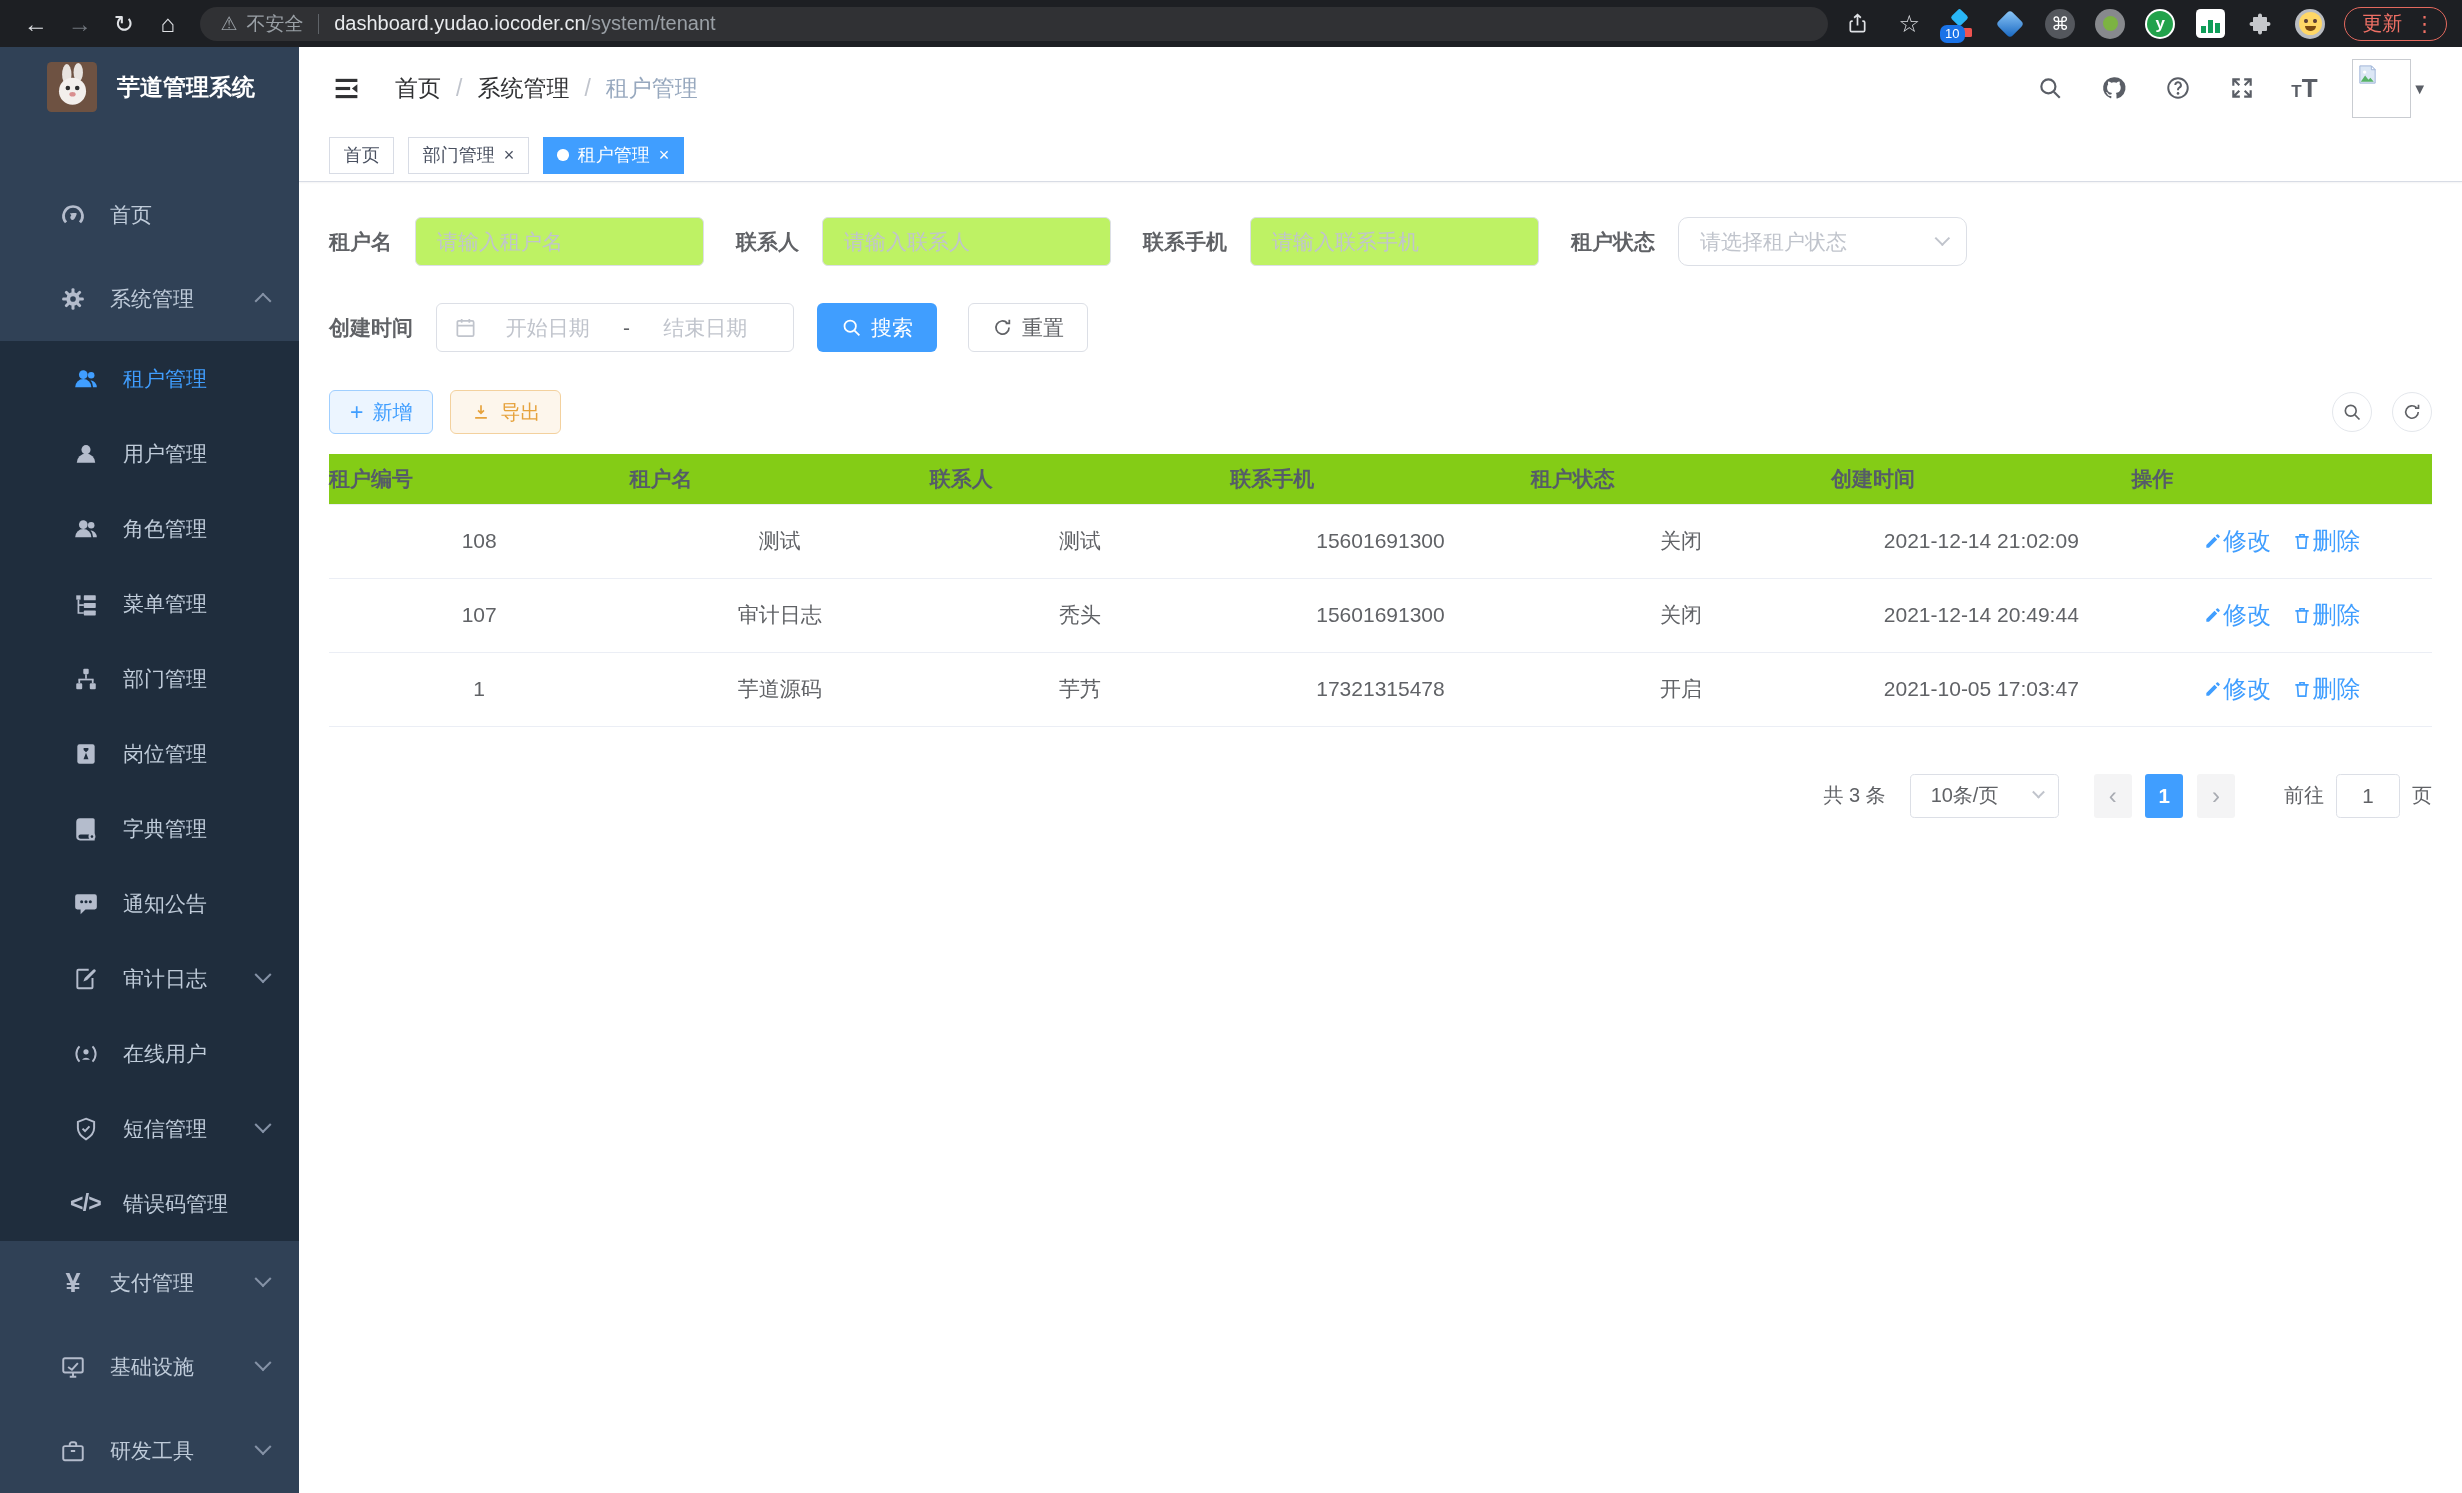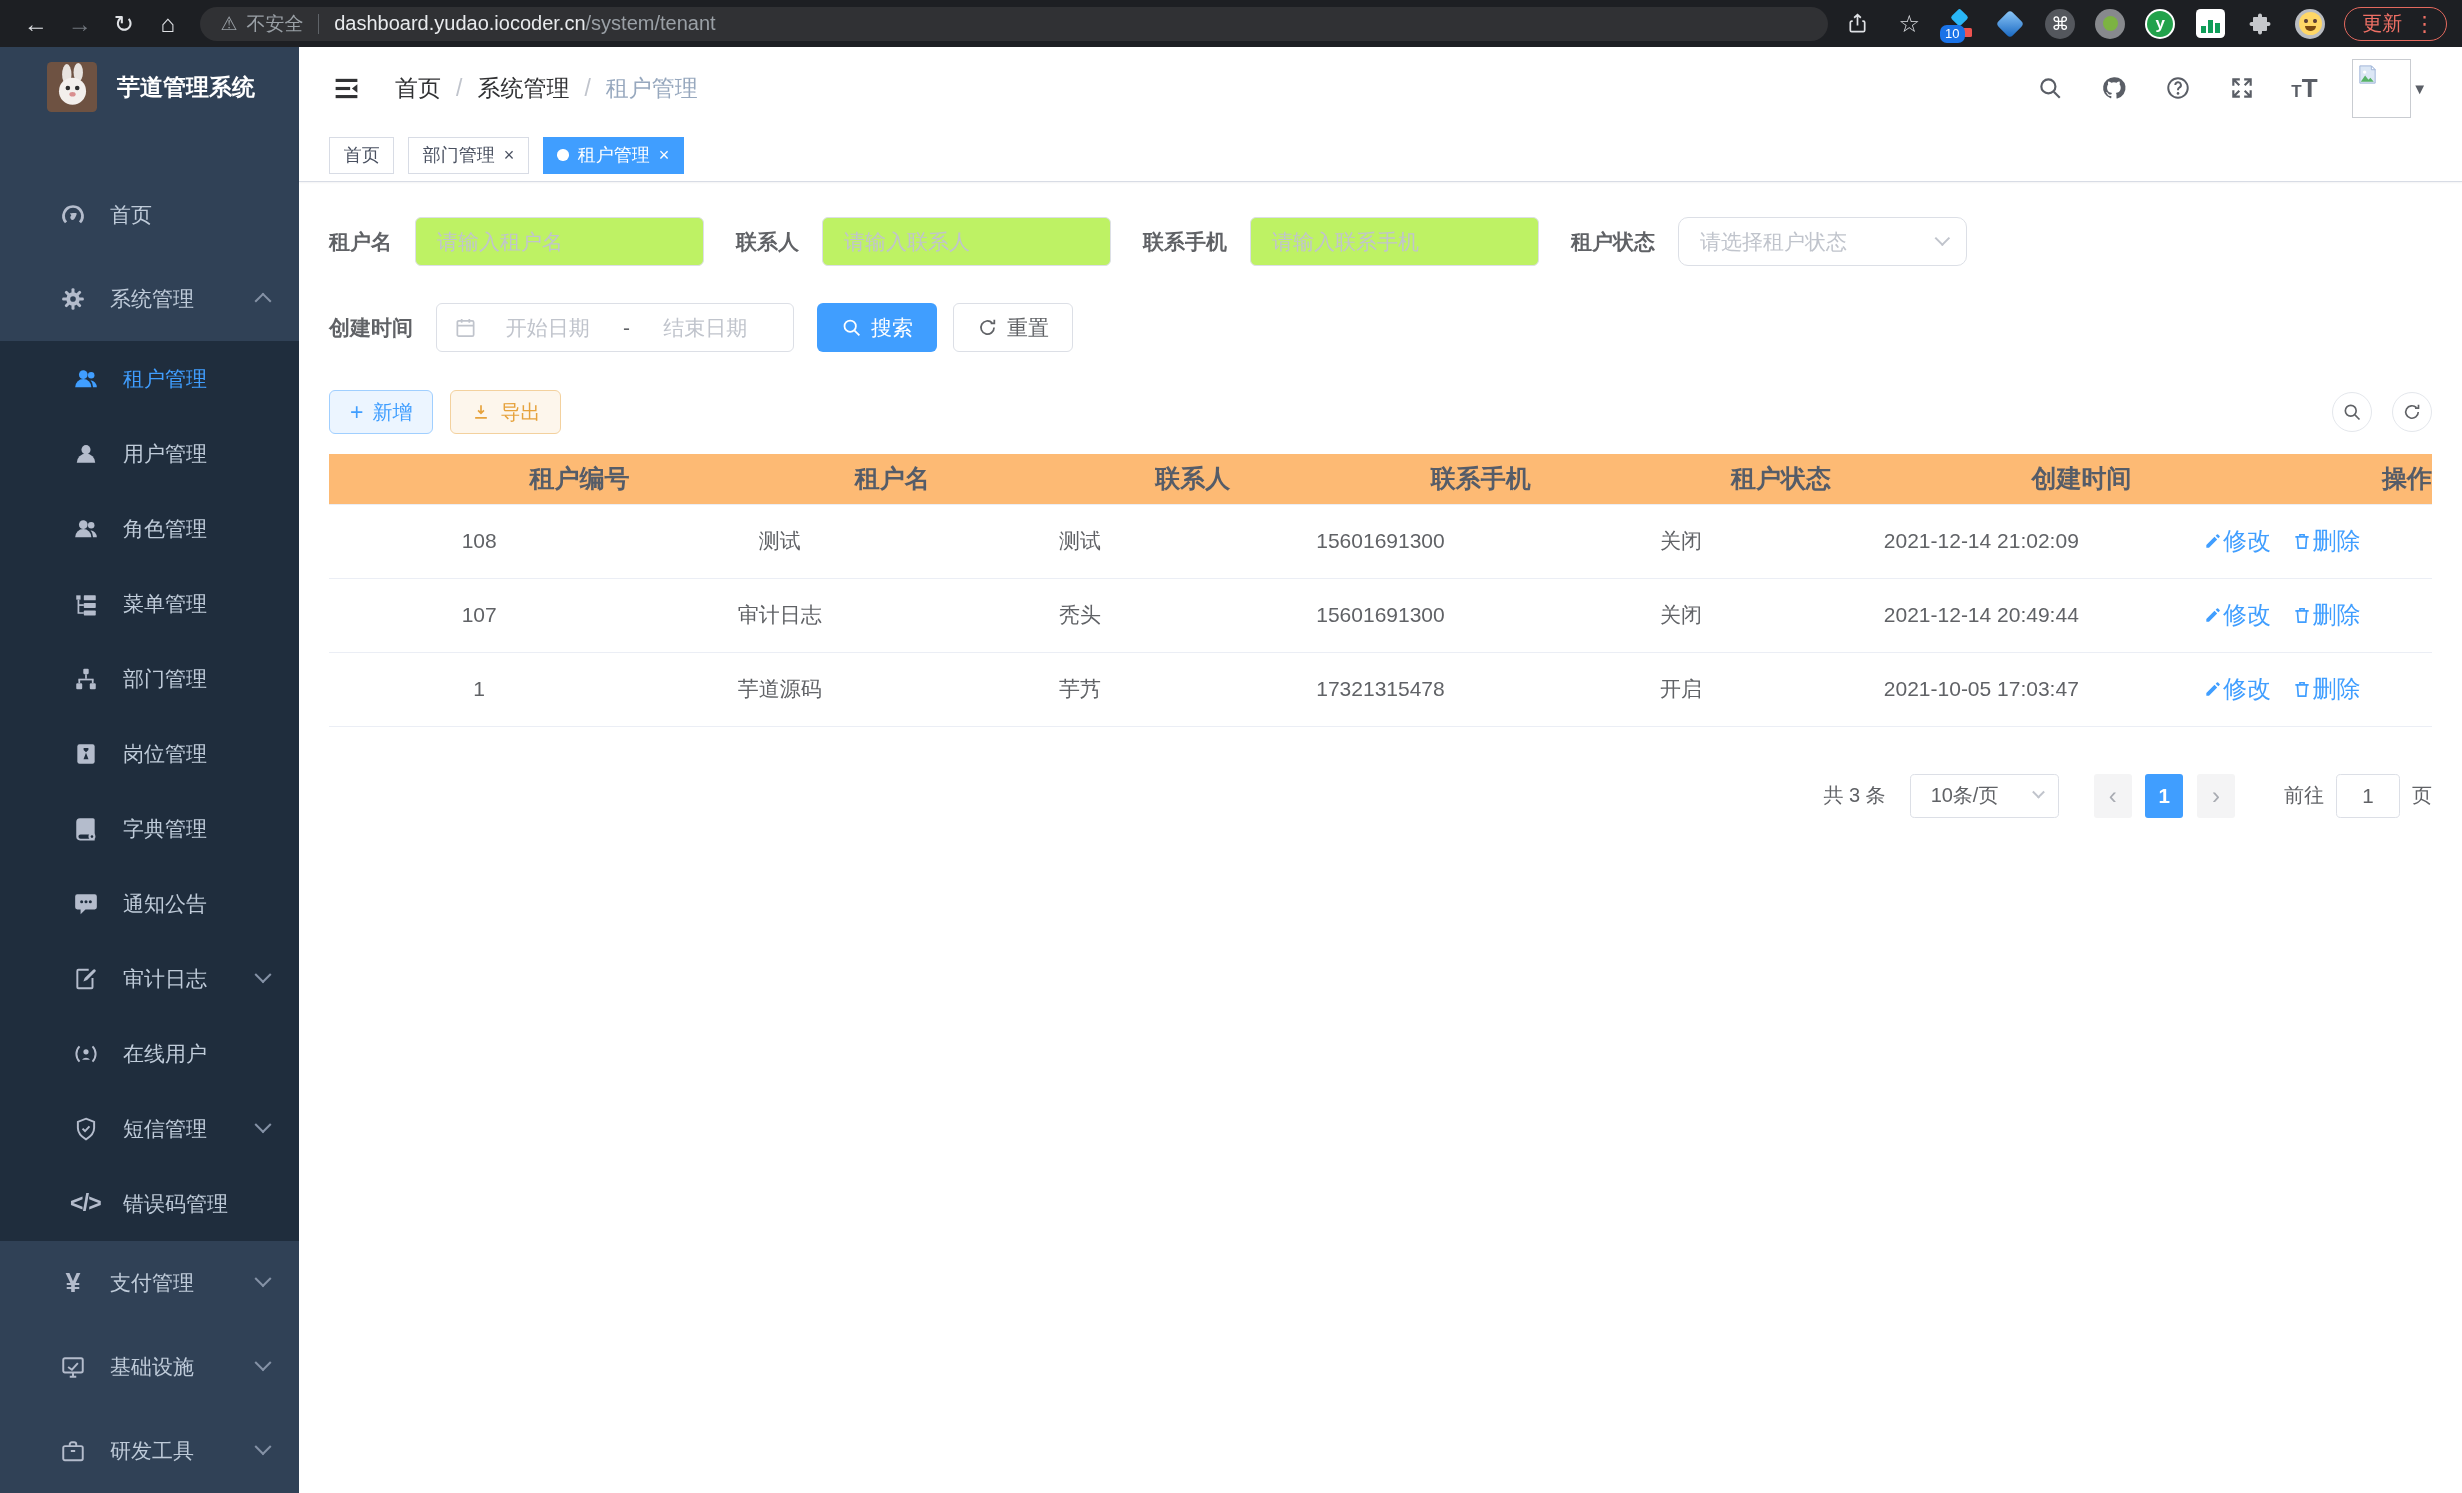--- a/index.html
+++ b/index.html
@@ -106,21 +106,21 @@
   .btn-add { background:#ecf5ff; border:1.5px solid #a0cfff; color:#409eff; }
   .btn-add .plus { font-size:23px; line-height:1; }
   .btn-export { background:#fdf6ec; border:1.5px solid #f3d19e; color:#e6a23c; margin-left:17px; }
   .btn-export svg { width:20px; height:20px; }
   .tools { margin-left:auto; display:flex; gap:20px; }
   .tool-circ { width:40px; height:40px; border-radius:50%; border:1.5px solid #e4e7ec; background:#fff; color:#606266; display:flex; align-items:center; justify-content:center; cursor:pointer; }
   .tool-circ svg { width:20px; height:20px; }
 
   
   table.grid { width:100%; border-collapse:collapse; table-layout:fixed; }
-  .grid th { background:#fdba74; height:50px; font-size:25px; color:#555c68; font-weight:bold; border-bottom:1.5px solid #ebeef5; text-align:right; }
+  .grid th { background:#84cc16; height:50px; font-size:21px; color:#555c68; font-weight:bold; border-bottom:1.5px solid #ebeef5; text-align:left; }
   .grid td { height:74px; font-size:21px; color:#606266; border-bottom:1.5px solid #ebeef5; text-align:center; }
   .op-link { color:#409eff; font-size:24px; display:inline-flex; align-items:center; gap:0; margin:0 10.7px; cursor:pointer; text-decoration:none; }
   .op-link svg { width:20px; height:20px; }
 
   
   .pagination { display:flex; align-items:center; justify-content:flex-end; margin-top:47px; font-size:20px; color:#606266; }
   .pg-total { margin-right:24px; }
   .pg-size { width:149px; height:44px; border:1.5px solid #dcdfe6; border-radius:4.6px; display:flex; align-items:center; padding:0 15px 0 20px; color:#606266; cursor:pointer; }
   .pg-size .sel-chev { margin-left:auto; width:9px; height:9px; border-right:2.3px solid #c0c4cc; border-bottom:2.3px solid #c0c4cc; transform:rotate(45deg) translate(-2.3px,-2.3px); }
   .pg-btn { width:38px; height:44px; background:#f4f4f5; color:#a8abb2; border-radius:3px; display:flex; align-items:center; justify-content:center; font-size:24px; cursor:pointer; margin-left:13.7px; }
@@ -528,21 +528,21 @@
               <span class="dr-txt">结束日期</span>
             </div>
           </div>
           <button class="btn btn-primary">
             <svg viewBox="0 0 24 24" fill="none" stroke="currentColor" stroke-width="2">
                 <circle cx="10.5" cy="10.5" r="6.5"></circle>
                 <path d="M15.5 15.5L21 21"></path>
               </svg>
             <span>搜索</span>
           </button>
-          <button class="btn btn-plain" style="margin-left:16px;">
+          <button class="btn btn-plain" style="margin-left:31px;">
             <svg viewBox="0 0 24 24" fill="none" stroke="currentColor" stroke-width="2">
                 <path d="M19.5 12a7.5 7.5 0 1 1-2.2-5.3"></path>
                 <path d="M19.8 3.2v4.2h-4.2"></path>
               </svg>
             <span>重置</span>
           </button>
         </div>
 
         <div class="btn-row">
           <button class="btn btn-mini btn-add">

